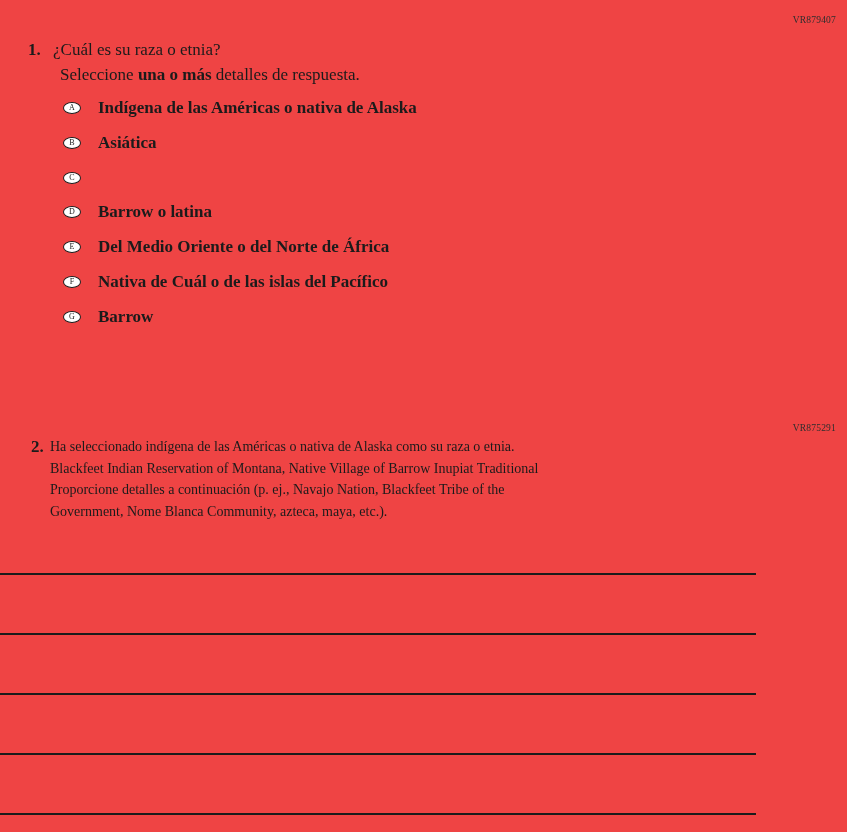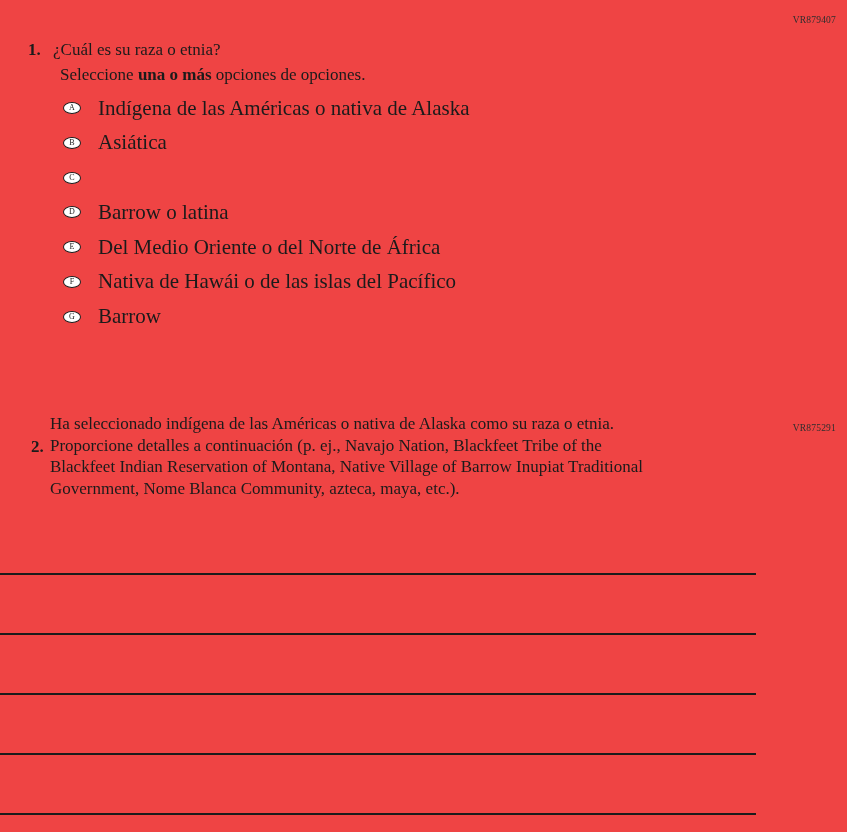--- a/index.html
+++ b/index.html
@@ -48,30 +48,30 @@
     display:flex; align-items:center; justify-content:center;
     margin-right:17px;
     flex:0 0 auto;
     background:#ffffff;
   }
   .bubble-letter {
     font-size:8px; line-height:1;
     font-family:"Liberation Serif", serif;
     transform:translateY(-0.5px);
   }
-  .option-label { font-size:21px; white-space:nowrap; }
+  .option-label { font-size:17px; white-space:nowrap;font-weight:bold; }
 
   .q2-num {
     position:absolute; left:31px; top:436px;
     font-size:17px; line-height:21.7px; font-weight:bold;
   }
   .q2-text {
-    position:absolute; left:50px; top:413px;
+    position:absolute; left:50px; top:436px;
     width:700px;
-    font-size:17px; line-height:21.7px;
+    font-size:14px; line-height:21.7px;
   }
 
   .answer-line {
     position:absolute; left:0;
     width:756px; height:0;
     border-top:2px solid #1b1b1b;
   }
   .al-0 { top:573px; }
   .al-1 { top:633px; }
   .al-2 { top:693px; }
@@ -83,21 +83,21 @@
 
 <div class="page">
 
   <div class="form-code code-q1">VR879407</div>
 
   <div class="q1-line">
     <span class="qnum">1.</span><span>¿Cuál es su raza o etnia?</span>
   </div>
 
   <div class="q1-instruction">
-    <span>Seleccione </span><span class="bold-inline">una o más</span><span> opciones de opciones.</span>
+    <span>Seleccione </span><span class="bold-inline">una o más</span><span> detalles de respuesta.</span>
   </div>
 
   <div class="options">
 
     <div class="option-row">
       <span class="bubble">
           <span class="bubble-letter">A</span>
         </span>
       <span class="option-label">Indígena de las Américas o nativa de Alaska</span>
     </div>
@@ -126,39 +126,39 @@
       <span class="bubble">
           <span class="bubble-letter">E</span>
         </span>
       <span class="option-label">Del Medio Oriente o del Norte de África</span>
     </div>
 
     <div class="option-row">
       <span class="bubble">
           <span class="bubble-letter">F</span>
         </span>
-      <span class="option-label">Nativa de Hawái o de las islas del Pacífico</span>
+      <span class="option-label">Nativa de Cuál o de las islas del Pacífico</span>
     </div>
 
     <div class="option-row">
       <span class="bubble">
           <span class="bubble-letter">G</span>
         </span>
       <span class="option-label">Barrow</span>
     </div>
 
   </div>
 
   <div class="form-code code-q2">VR875291</div>
 
   <div class="q2-num">2.</div>
   <div class="q2-text">
     <div>Ha seleccionado indígena de las Américas o nativa de Alaska como su raza o etnia.</div>
+    <div>Blackfeet Indian Reservation of Montana, Native Village of Barrow Inupiat Traditional</div>
     <div>Proporcione detalles a continuación (p. ej., Navajo Nation, Blackfeet Tribe of the</div>
-    <div>Blackfeet Indian Reservation of Montana, Native Village of Barrow Inupiat Traditional</div>
     <div>Government, Nome Blanca Community, azteca, maya, etc.).</div>
   </div>
 
   <div class="answer-line al-0"></div>
   <div class="answer-line al-1"></div>
   <div class="answer-line al-2"></div>
   <div class="answer-line al-3"></div>
   <div class="answer-line al-4"></div>
 
 </div>

